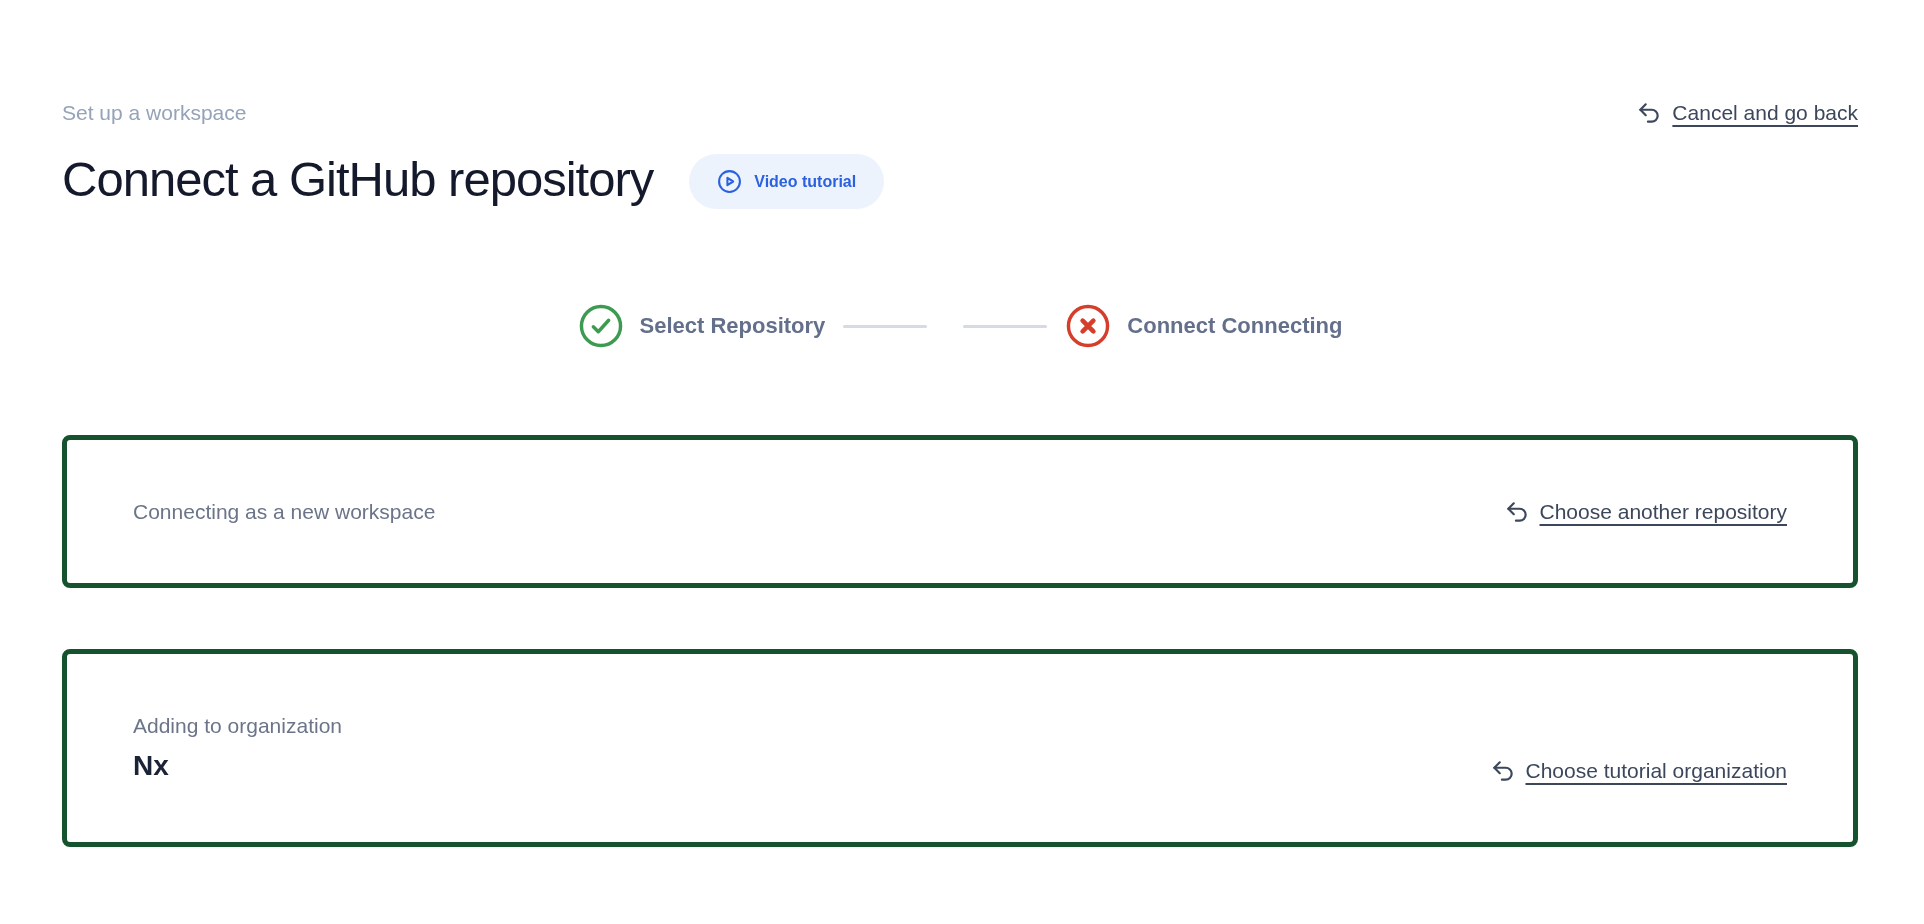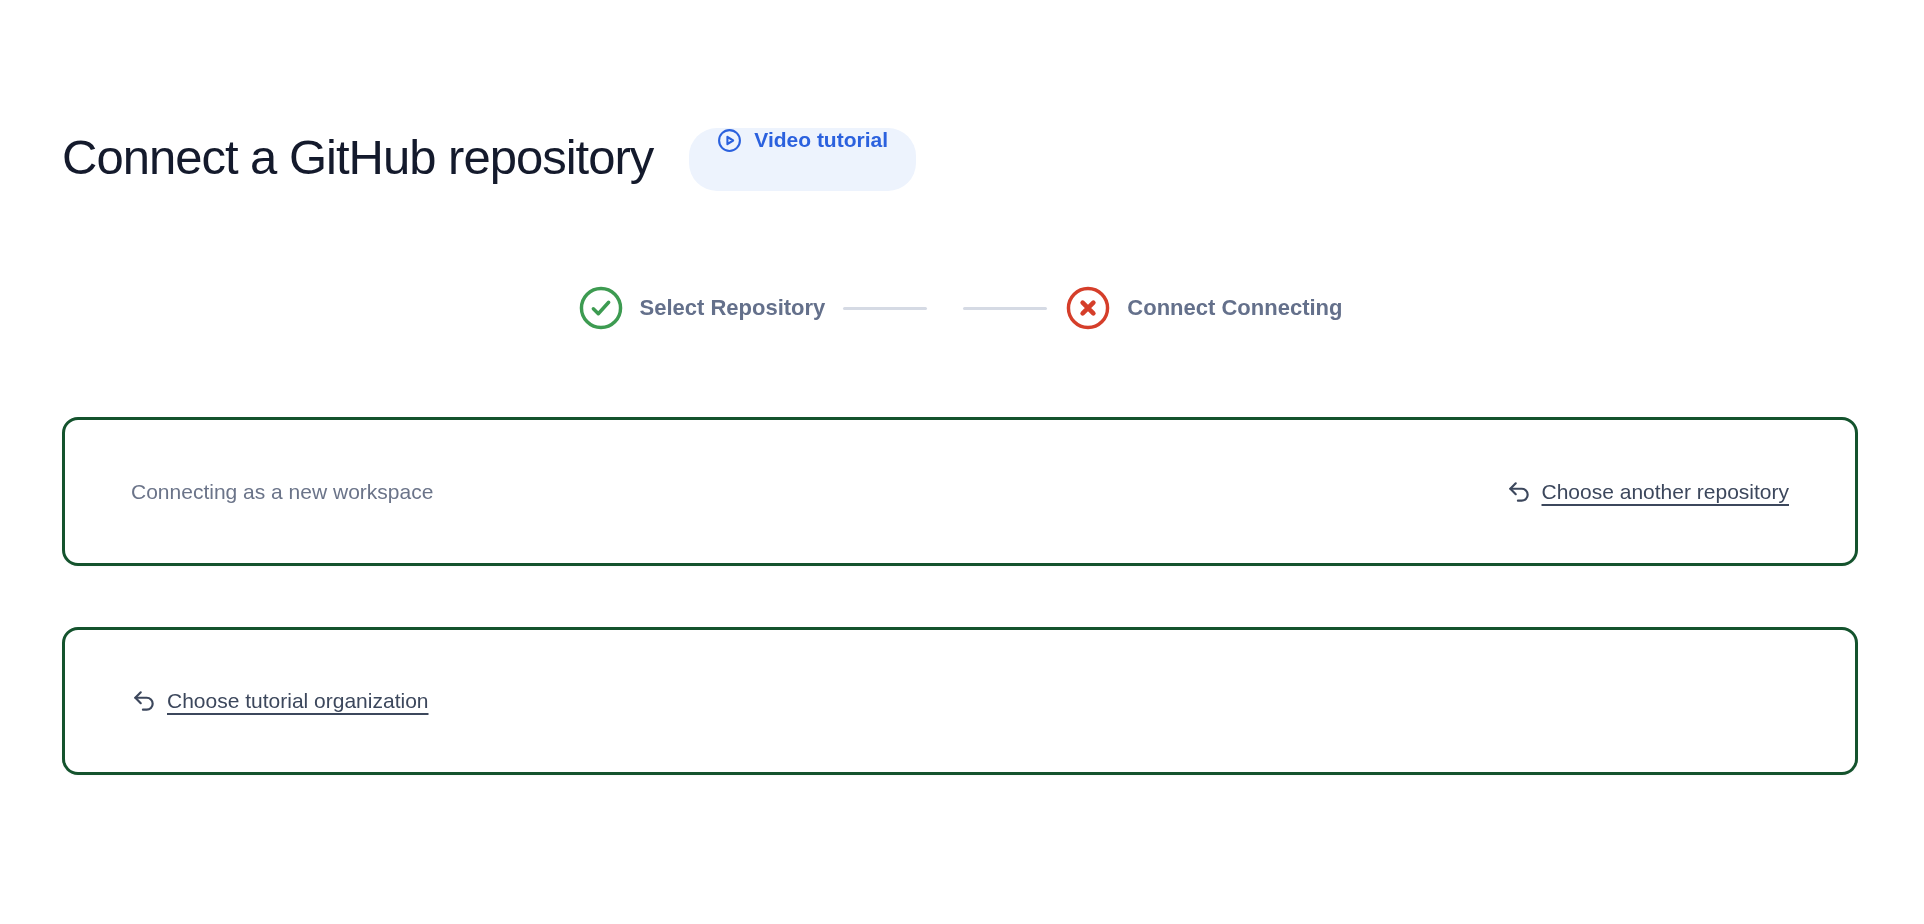--- a/index.html
+++ b/index.html
@@ -49,32 +49,32 @@
   }
   .page-title {
     font-size: 49px;
     line-height: 58px;
     font-weight: 400;
     letter-spacing: -1px;
     color: #141a2c;
   }
   .video-pill {
     display: inline-flex;
-    align-items: flex-start;
+    align-items: center;
     gap: 12px;
     margin-left: 36px;
     margin-top: 6px;
-    height: 63px;
+    height: 55px;
     padding: 0 28px;
     border: none;
     border-radius: 28px;
     background: #edf3fd;
     color: #2b61de;
     font-family: "Liberation Sans", sans-serif;
-    font-size: 21px;
+    font-size: 16px;
     font-weight: 700;
     cursor: pointer;
   }
   
   .stepper {
     margin-top: 94px;
     display: flex;
     justify-content: center;
     align-items: center;
   }
@@ -99,22 +99,22 @@
   }
   .step-connector {
     width: 84px;
     height: 3px;
     border-radius: 2px;
     background: #d5dae4;
     margin: 0 18px;
   }
   
   .card {
-    border: 3px solid #14532d;
-    border-radius: 16px;
+    border: 5px solid #14532d;
+    border-radius: 8px;
     background: #ffffff;
     box-shadow: 0 1px 2px rgba(15, 23, 42, 0.03);
     padding: 58px 66px;
     display: flex;
     justify-content: space-between;
     align-items: flex-end;
   }
   .card-repo { margin-top: 86px; }
   .card-org  { margin-top: 61px; }
   .card-label {
@@ -132,20 +132,32 @@
   .card-value .value-prefix {
     font-weight: 500;
   }
   .card .link { margin-top: 0; }
 </style>
 </head>
 <body>
 
 <div class="page">
 
+  <div class="top-row">
+    <div class="eyebrow">Set up a workspace</div>
+    <a class="link">
+      <span style="display:inline-flex;">
+        <svg width="26" height="26" viewBox="0 0 24 24" fill="none" stroke="#3c475c" stroke-width="2" stroke-linecap="round" stroke-linejoin="round">
+          <path d="M9 14 4 9l5-5"></path>
+          <path d="M4 9h10.5a5.5 5.5 0 0 1 5.5 5.5 5.5 5.5 0 0 1-5.5 5.5H11"></path>
+        </svg>
+      </span>
+      <span class="label">Cancel and go back</span>
+    </a>
+  </div>
 
   <div class="title-row">
     <h1 class="page-title">Connect a GitHub repository</h1>
     <button class="video-pill">
       <span style="display:inline-flex;">
         <svg width="25" height="25" viewBox="0 0 24 24" fill="none" stroke="#2b61de" stroke-width="2" stroke-linecap="round" stroke-linejoin="round">
           <circle cx="12" cy="12" r="10"></circle>
           <path d="M10 8.5 15.5 12 10 15.5z"></path>
         </svg>
       </span>
@@ -191,20 +203,24 @@
         <svg width="26" height="26" viewBox="0 0 24 24" fill="none" stroke="#3c475c" stroke-width="2" stroke-linecap="round" stroke-linejoin="round">
           <path d="M9 14 4 9l5-5"></path>
           <path d="M4 9h10.5a5.5 5.5 0 0 1 5.5 5.5 5.5 5.5 0 0 1-5.5 5.5H11"></path>
         </svg>
       </span>
       <span class="label">Choose another repository</span>
     </a>
   </div>
 
   <div class="card card-org">
+    <div>
+      <div class="card-label">Adding to organization</div>
+      <div class="card-value">Nx</div>
+    </div>
     <a class="link">
       <span style="display:inline-flex;">
         <svg width="26" height="26" viewBox="0 0 24 24" fill="none" stroke="#3c475c" stroke-width="2" stroke-linecap="round" stroke-linejoin="round">
           <path d="M9 14 4 9l5-5"></path>
           <path d="M4 9h10.5a5.5 5.5 0 0 1 5.5 5.5 5.5 5.5 0 0 1-5.5 5.5H11"></path>
         </svg>
       </span>
       <span class="label">Choose tutorial organization</span>
     </a>
   </div>

